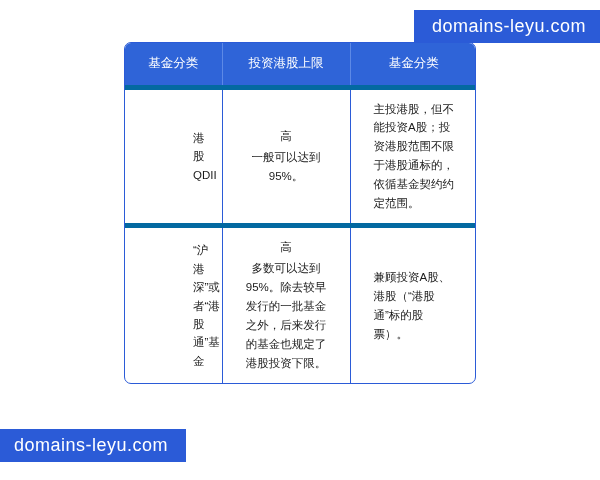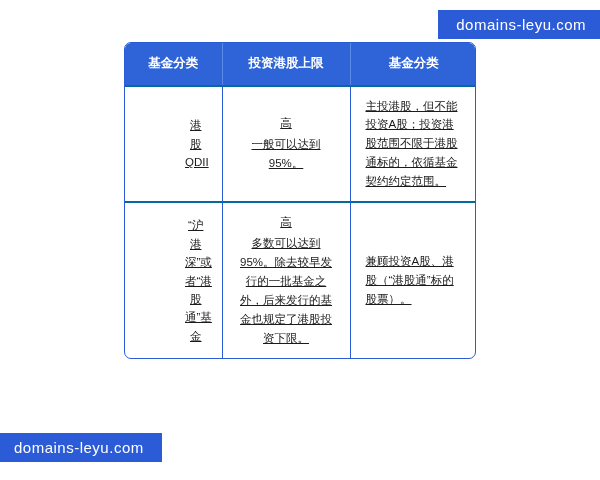--- a/index.html
+++ b/index.html
@@ -18,21 +18,21 @@
     position: absolute;
     left: 0; top: 0;
     width: 600px;
     height: 480px;
   }
   
   .watermark {
     position: absolute;
     background: #2b5bd7;
     color: #ffffff;
-    font-size: 15px;
+    font-size: 18px;
     letter-spacing: 0.5px;
     padding: 6px 14px;
     font-family: "Liberation Sans", sans-serif;
     white-space: nowrap;
   }
   .watermark.top-right {
     right: 0;
     top: 10px;
     padding-left: 18px;
   }
@@ -54,36 +54,35 @@
   }
   table.fund-table {
     border-collapse: collapse;
     width: 100%;
     table-layout: fixed;
   }
   table.fund-table th {
     background: #2f64d8;
     color: #ffffff;
     font-size: 12.5px;
-    font-weight: bold;
+    font-weight: normal;
     padding: 12px 4px;
     text-align: center;
     border-right: 1px solid #5d89e6;
     line-height: 1.4;
   }
   table.fund-table th:last-child { border-right: none; }
   table.fund-table td {
     font-size: 11.5px;
     color: #1b1b1b;
     vertical-align: middle;
-    padding: 10px 15px;
-    border-top: 2px solid #0369a1;
+    padding: 10px 23px;
+    border-top: 5px solid #0369a1;
     border-right: 1px solid #2b5bd7;
     line-height: 1.65;
-    text-decoration: underline;
   }
   table.fund-table td:last-child { border-right: none; }
   .col1 { width: 97px; }
   .col2 { width: 128px; }
   .col3 { width: 127px; }
   .cell-center { text-align: center; }
   .cell-left { text-align: left; }
   .emph {
     display: block;
     text-align: center;

